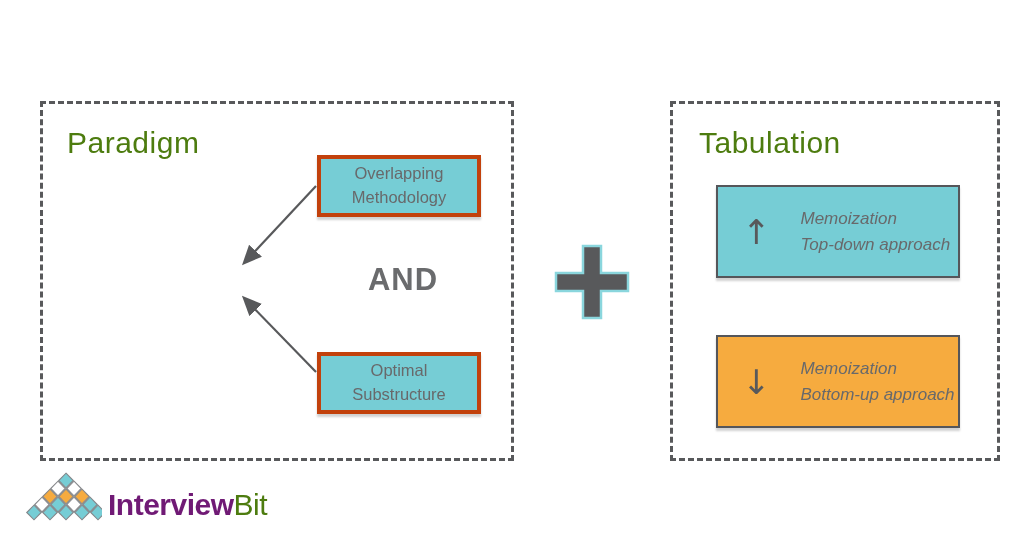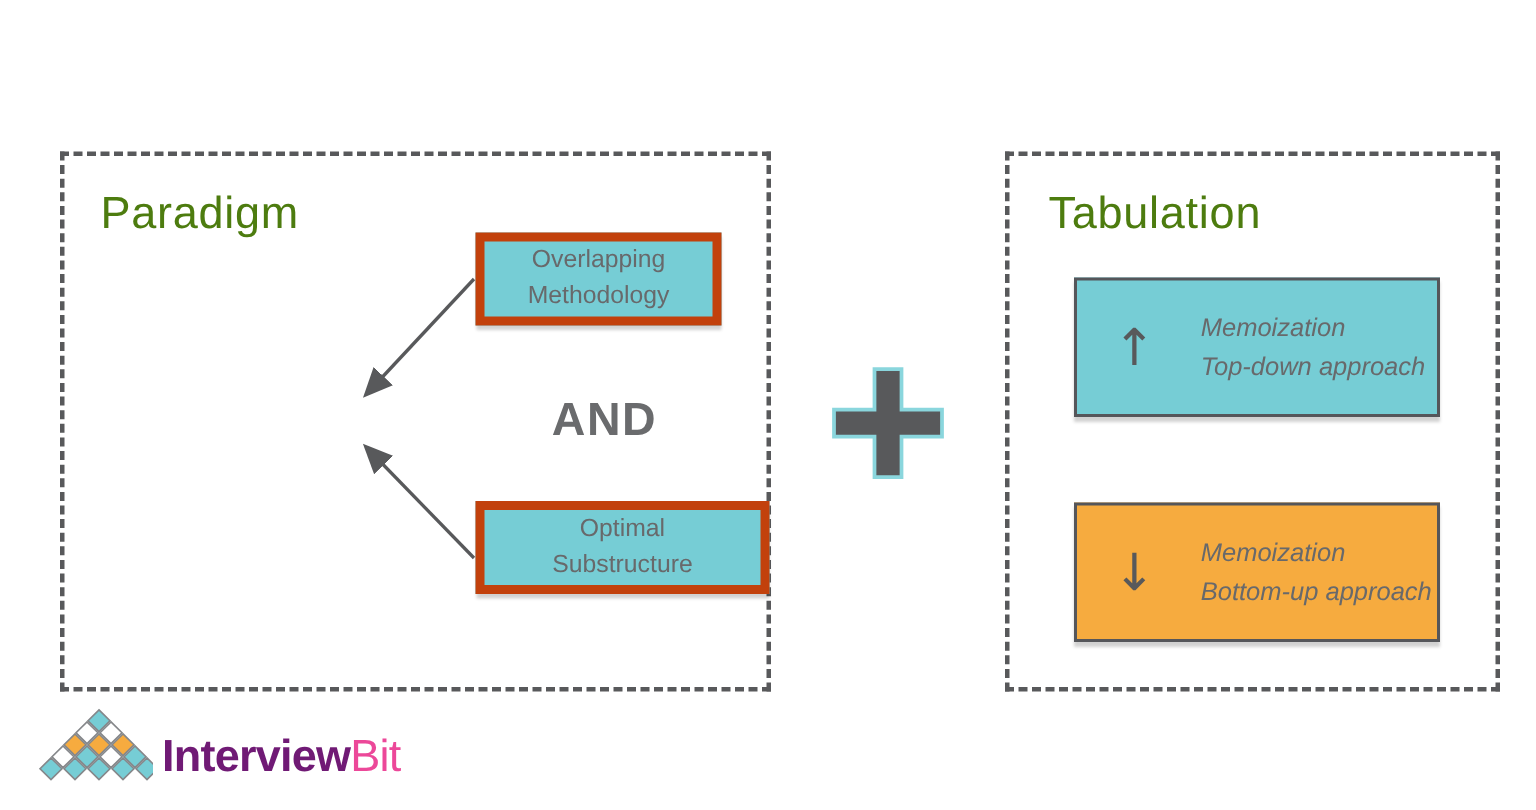--- a/index.html
+++ b/index.html
@@ -15,21 +15,21 @@
   }
   .circle{
     position:absolute;width:147px;height:147px;border-radius:50%;
     background:#f6ab3f;border:2px solid #55565a;box-sizing:border-box;
     display:flex;align-items:center;justify-content:center;text-align:center;
   }
   .circle-text{
     font-size:19px;font-weight:bold;color:#68696b;line-height:1.35;
   }
   .node-box{
-    position:absolute;border:6px solid #c2410c;box-sizing:border-box;
+    position:absolute;border:4px solid #c2410c;box-sizing:border-box;
     display:flex;align-items:center;justify-content:center;text-align:center;
     box-shadow:0 3px 2px rgba(0,0,0,0.18);
   }
   .teal{background:#76cdd5;}
   .orange{background:#f6ab3f;}
   .node-text{font-size:16.5px;color:#68696b;line-height:1.45;}
   .and-label{
     position:absolute;font-size:31px;font-weight:bold;color:#6a6b6d;letter-spacing:1px;
   }
   .method-box{
@@ -43,39 +43,39 @@
   }
   .method-text{
     margin-left:30px;font-size:17px;color:#68696b;line-height:1.5;text-align:left;font-style:italic;
   }
   .overlay-svg{position:absolute;left:0;top:0;pointer-events:none;}
   .logo{
     position:absolute;left:20px;top:472px;display:flex;align-items:center;
   }
   .logo-text{font-size:30px;letter-spacing:-0.5px;margin-left:6px;margin-top:6px;}
   .logo-bold{font-weight:bold;color:#701a75;}
-  .logo-light{font-weight:normal;color:#ec4899;}
+  .logo-light{font-weight:normal;color:#4d7c0f;}
 </style>
 </head>
 <body>
 
 <div class="canvas">
 
   <div class="dashed-panel" style="left:40px;top:101px;width:474px;height:360px;">
     <div class="panel-title" style="left:24px;top:22px;">Paradigm</div>
 
 
     <div class="node-box teal" style="left:274px;top:51px;width:164px;height:62px;">
       <div class="node-text">
         <div>Overlapping</div>
         <div>Methodology</div>
       </div>
     </div>
 
-    <div class="node-box teal" style="left:274px;top:230px;width:196px;height:62px;">
+    <div class="node-box teal" style="left:274px;top:248px;width:164px;height:62px;">
       <div class="node-text">
         <div>Optimal</div>
         <div>Substructure</div>
       </div>
     </div>
 
     <div class="and-label" style="left:300px;top:158px;width:120px;text-align:center;">AND</div>
   </div>
 
   <svg class="overlay-svg" width="1024" height="540" viewBox="0 0 1024 540">

